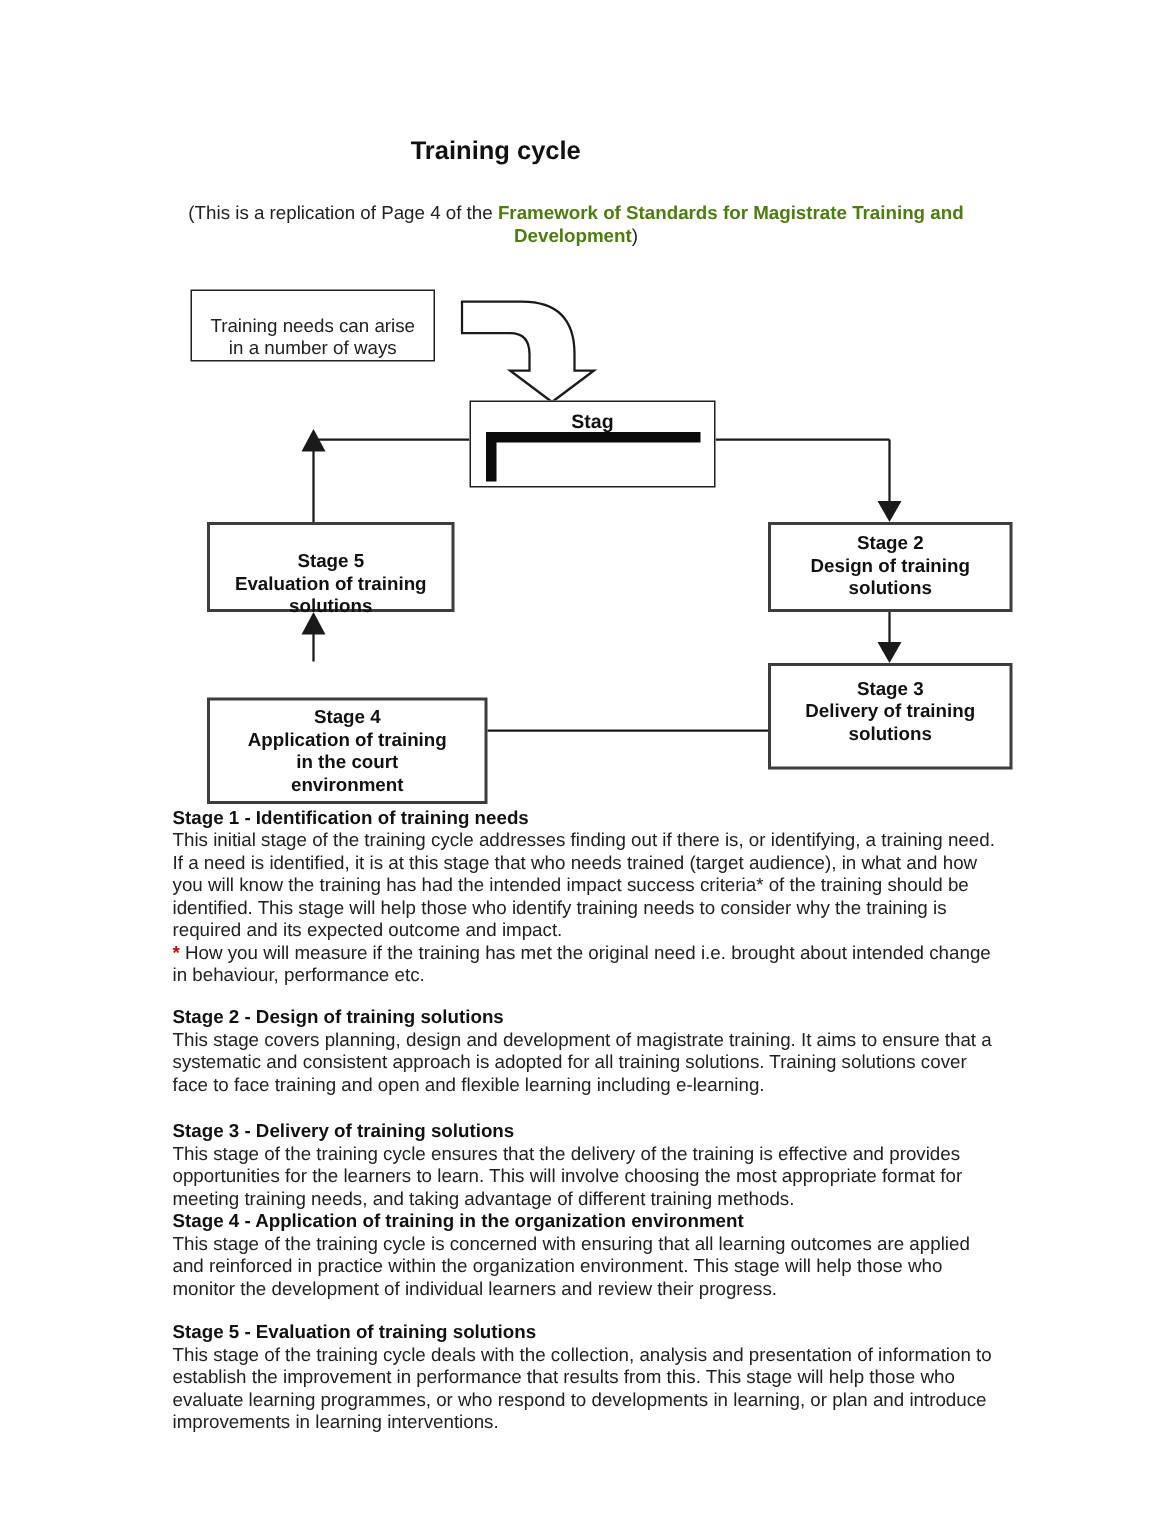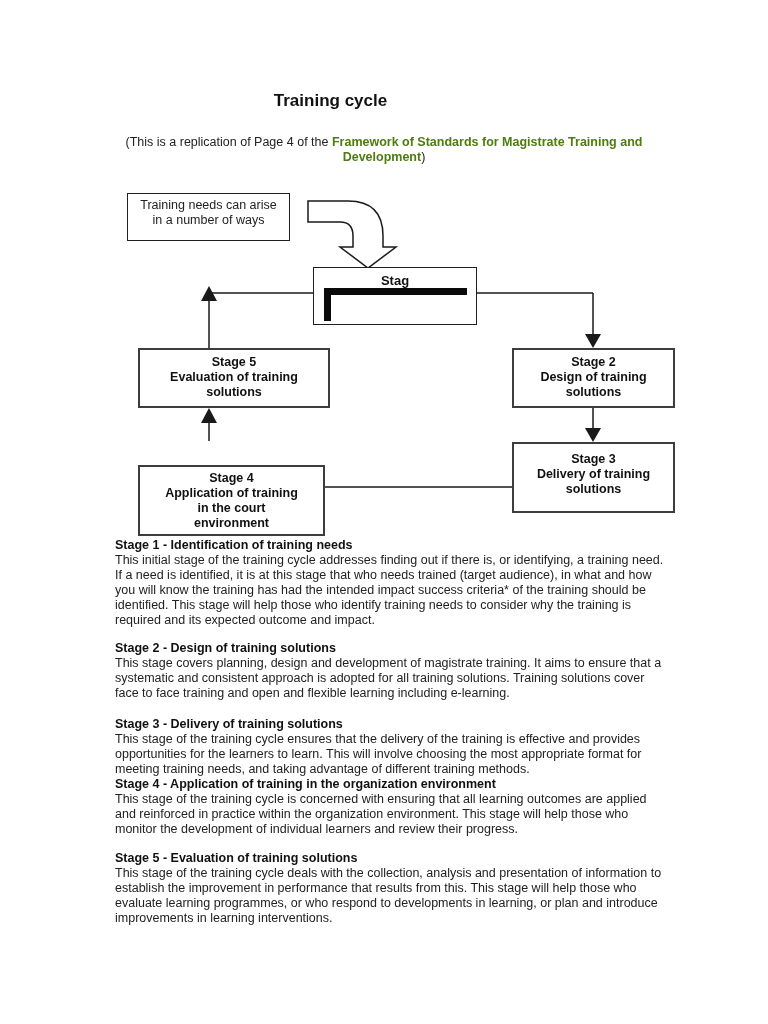--- a/index.html
+++ b/index.html
@@ -40,21 +40,21 @@
   .box {
     position: absolute;
     background: #fff;
     text-align: center;
     font-size: 12.5px;
     line-height: 15px;
   }
   .needs {
     left: 127px; top: 193px; width: 163px; height: 48px;
     border: 1px solid #202020;
-    padding-top: 4px;
+    padding-top: 16px;
     color: #222;
   }
   .pre { white-space: pre-line; }
 
   .s1box {
     left: 313px; top: 267px; width: 164px; height: 58px;
     border: 1px solid #202020;
     padding-top: 5px;
   }
   .s1box .box-title { font-weight: bold; font-size: 13px; color: #111; }
@@ -65,21 +65,21 @@
   .bar-v {
     position: absolute; left: 10px; top: 20px;
     width: 7px; height: 33px; background: #0a0a0a;
   }
 
   .stagebox {
     border: 2px solid #3d3d3d;
     font-weight: bold;
     color: #111;
   }
-  .b-stage5 { left: 138px; top: 348px; width: 192px; height: 60px; padding-top: 5px; }
+  .b-stage5 { left: 138px; top: 348px; width: 165px; height: 60px; padding-top: 17px; }
   .b-stage2 { left: 512px; top: 348px; width: 163px; height: 60px; padding-top: 5px; }
   .b-stage4 { left: 138px; top: 441px; width: 187px; height: 71px; padding-top: 4px; margin-top: 24px; }
   .b-stage3 { left: 512px; top: 442px; width: 163px; height: 71px; padding-top: 8px; }
 
   .sections {
     position: absolute;
     top: 538px; left: 115px; width: 552px;
     font-size: 12.5px;
     line-height: 15px;
     color: #222;
@@ -162,20 +162,21 @@
     <div>Stage 3</div>
     <div class="pre">Delivery of training
 solutions</div>
   </div>
 
   <div class="sections">
 
     <section class="sec-1">
       <h3>Stage 1 - Identification of training needs</h3>
       <p>This initial stage of the training cycle addresses finding out if there is, or identifying, a training need. If a need is identified, it is at this stage that who needs trained (target audience), in what and how you will know the training has had the intended impact success criteria* of the training should be identified.  This stage will help those who identify training needs to consider why the training is required and its expected outcome and impact.</p>
+      <p><span class="note-marker">*</span><span> How you will measure if the training has met the original need i.e. brought about intended change in behaviour, performance etc.</span></p>
     </section>
 
     <section class="sec-2">
       <h3>Stage 2 - Design of training solutions</h3>
       <p>This stage covers planning, design and development of magistrate training. It aims to ensure that a systematic and consistent approach is adopted for all training solutions.  Training solutions cover face to face training and open and flexible learning including e-learning.</p>
     </section>
 
     <section class="sec-3">
       <h3>Stage 3 - Delivery of training solutions</h3>
       <p>This stage of the training cycle ensures that the delivery of the training is effective and provides opportunities for the learners to learn.  This will involve choosing the most appropriate format for meeting training needs, and taking advantage of different training methods.</p>

